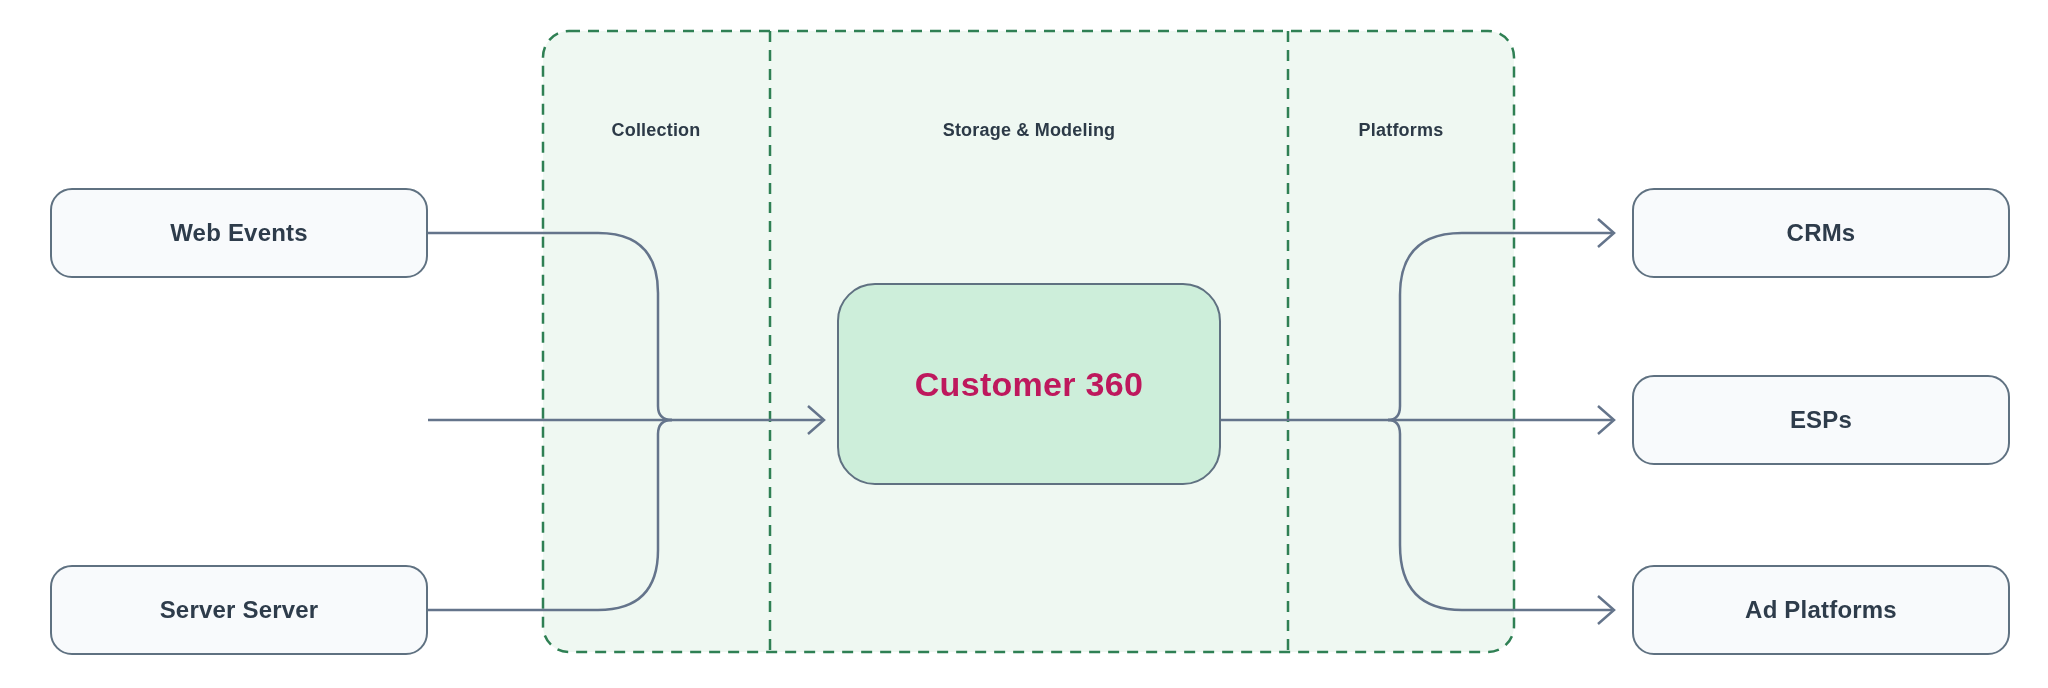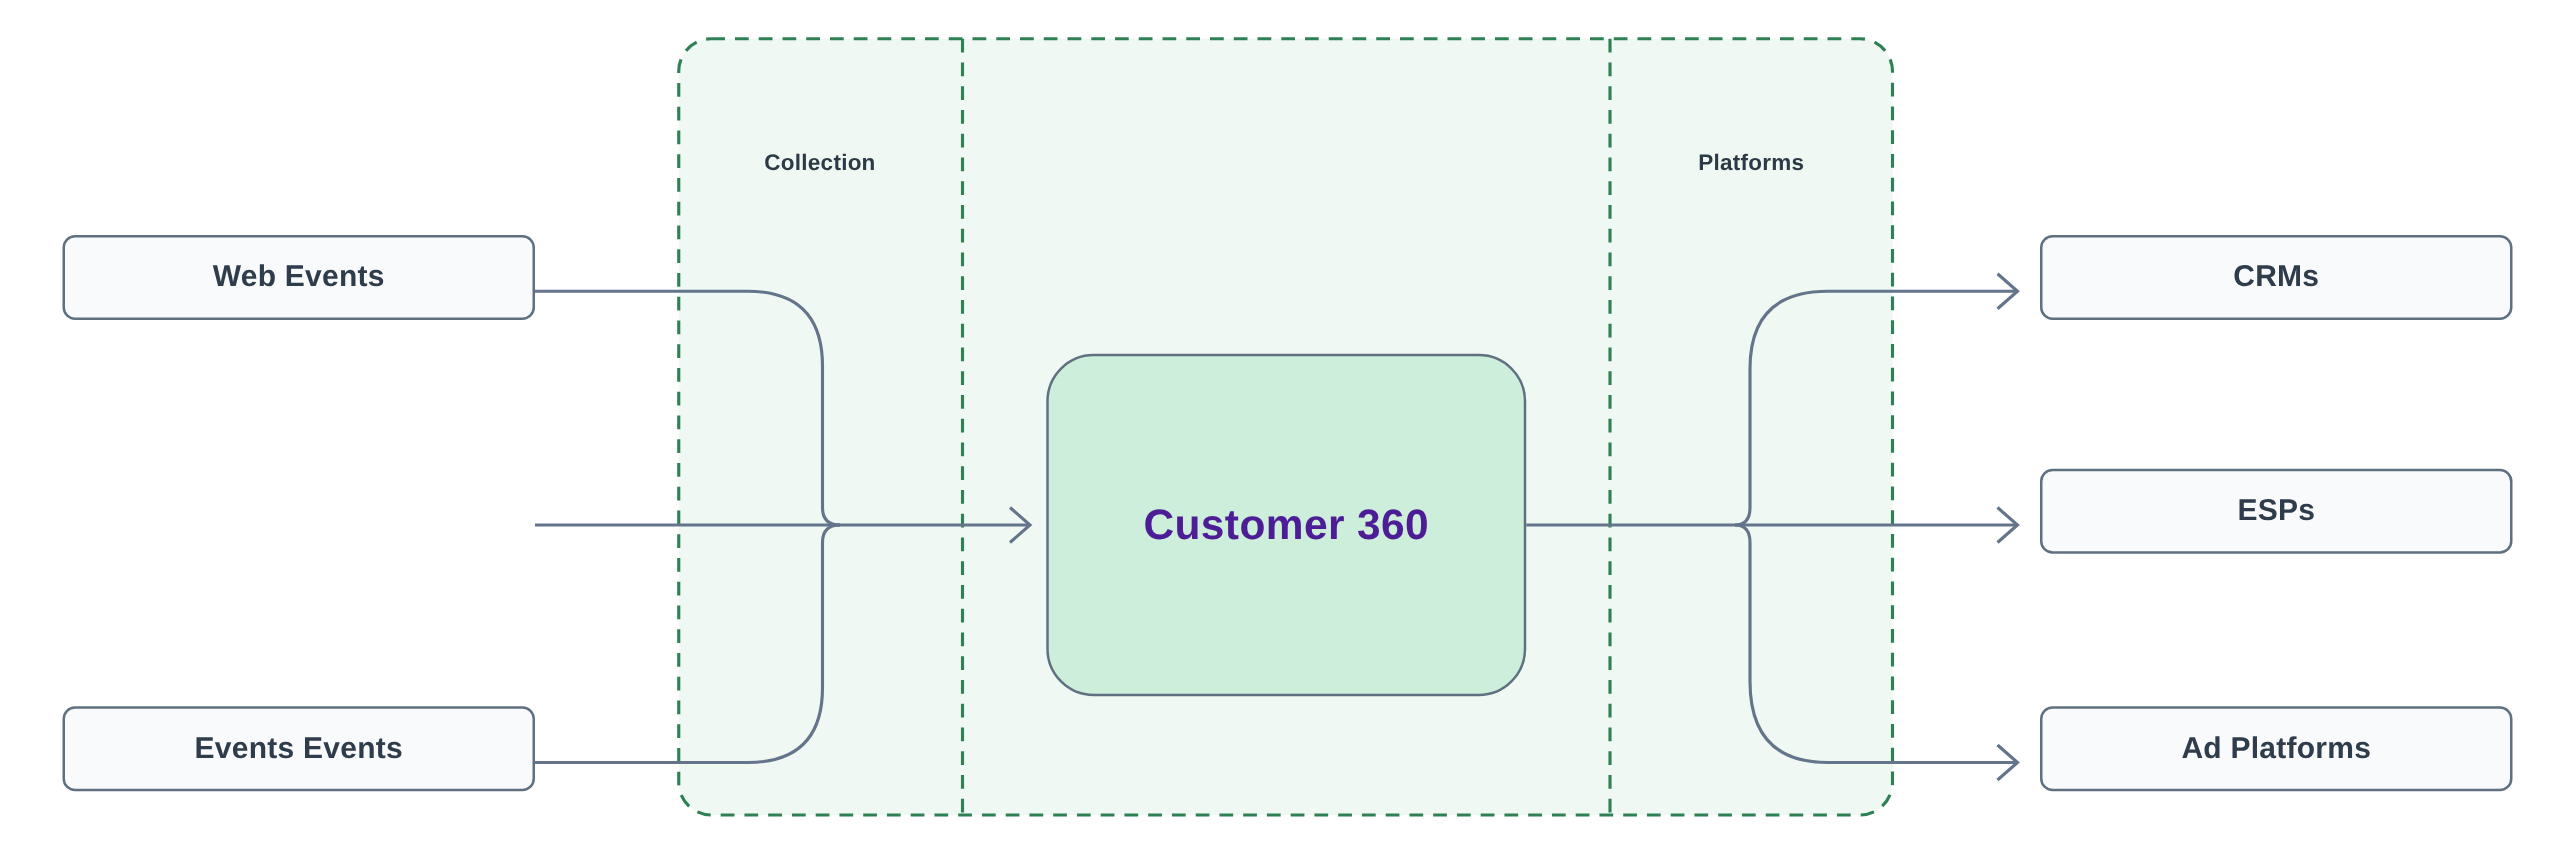--- a/index.html
+++ b/index.html
@@ -11,53 +11,53 @@
     font-family: "Liberation Sans", sans-serif;
     overflow: hidden;
   }
   .layer-svg {
     position: absolute;
     inset: 0;
   }
   .node {
     position: absolute;
     width: 378px;
-    height: 68px;
+    height: 90px;
     background: #f8fafc;
     border: 2px solid #5f7181;
-    border-radius: 10px;
+    border-radius: 22px;
     display: flex;
     align-items: center;
     justify-content: center;
     font-weight: 700;
     font-size: 24px;
     color: #2e3c4b;
     box-sizing: border-box;
     letter-spacing: 0.2px;
   }
   .node-left  { left: 50px; }
   .node-right { left: 1632px; }
   .row-top    { top: 188px; }
   .row-mid    { top: 375px; }
   .row-bottom { top: 565px; }
   .center-node {
     position: absolute;
     left: 837px;
     top: 283px;
     width: 384px;
-    height: 274px;
+    height: 202px;
     background: #cdeeda;
     border: 2px solid #5f7181;
     border-radius: 38px;
     display: flex;
     align-items: center;
     justify-content: center;
     font-weight: 700;
     font-size: 34px;
-    color: #4c1d95;
+    color: #be185d;
     box-sizing: border-box;
     letter-spacing: 0.3px;
   }
   .zone-label {
     position: absolute;
     top: 120px;
     transform: translateX(-50%);
     font-weight: 700;
     font-size: 18px;
     color: #2c3a47;
@@ -91,24 +91,25 @@
       <path d="M 1221 420 H 1612"></path>
       <path d="M 1388 420 Q 1400 420 1400 406 V 295 Q 1400 233 1462 233 H 1612"></path>
       <path d="M 1388 420 Q 1400 420 1400 434 V 545 Q 1400 610 1462 610 H 1612"></path>
       <polyline points="1598,219 1614,233 1598,247"></polyline>
       <polyline points="1598,406 1614,420 1598,434"></polyline>
       <polyline points="1598,596 1614,610 1598,624"></polyline>
     </g>
   </svg>
 
   <div class="zone-label zone-label-collection">Collection</div>
+  <div class="zone-label zone-label-storage">Storage &amp; Modeling</div>
   <div class="zone-label zone-label-activation">Platforms</div>
 
   <div class="node node-left row-top">Web Events</div>
-  <div class="node node-left row-bottom">Events Events</div>
+  <div class="node node-left row-bottom">Server Server</div>
 
   <div class="center-node">Customer 360</div>
 
   <div class="node node-right row-top">CRMs</div>
   <div class="node node-right row-mid">ESPs</div>
   <div class="node node-right row-bottom">Ad Platforms</div>
 
 </div>
 
 </body></html>

